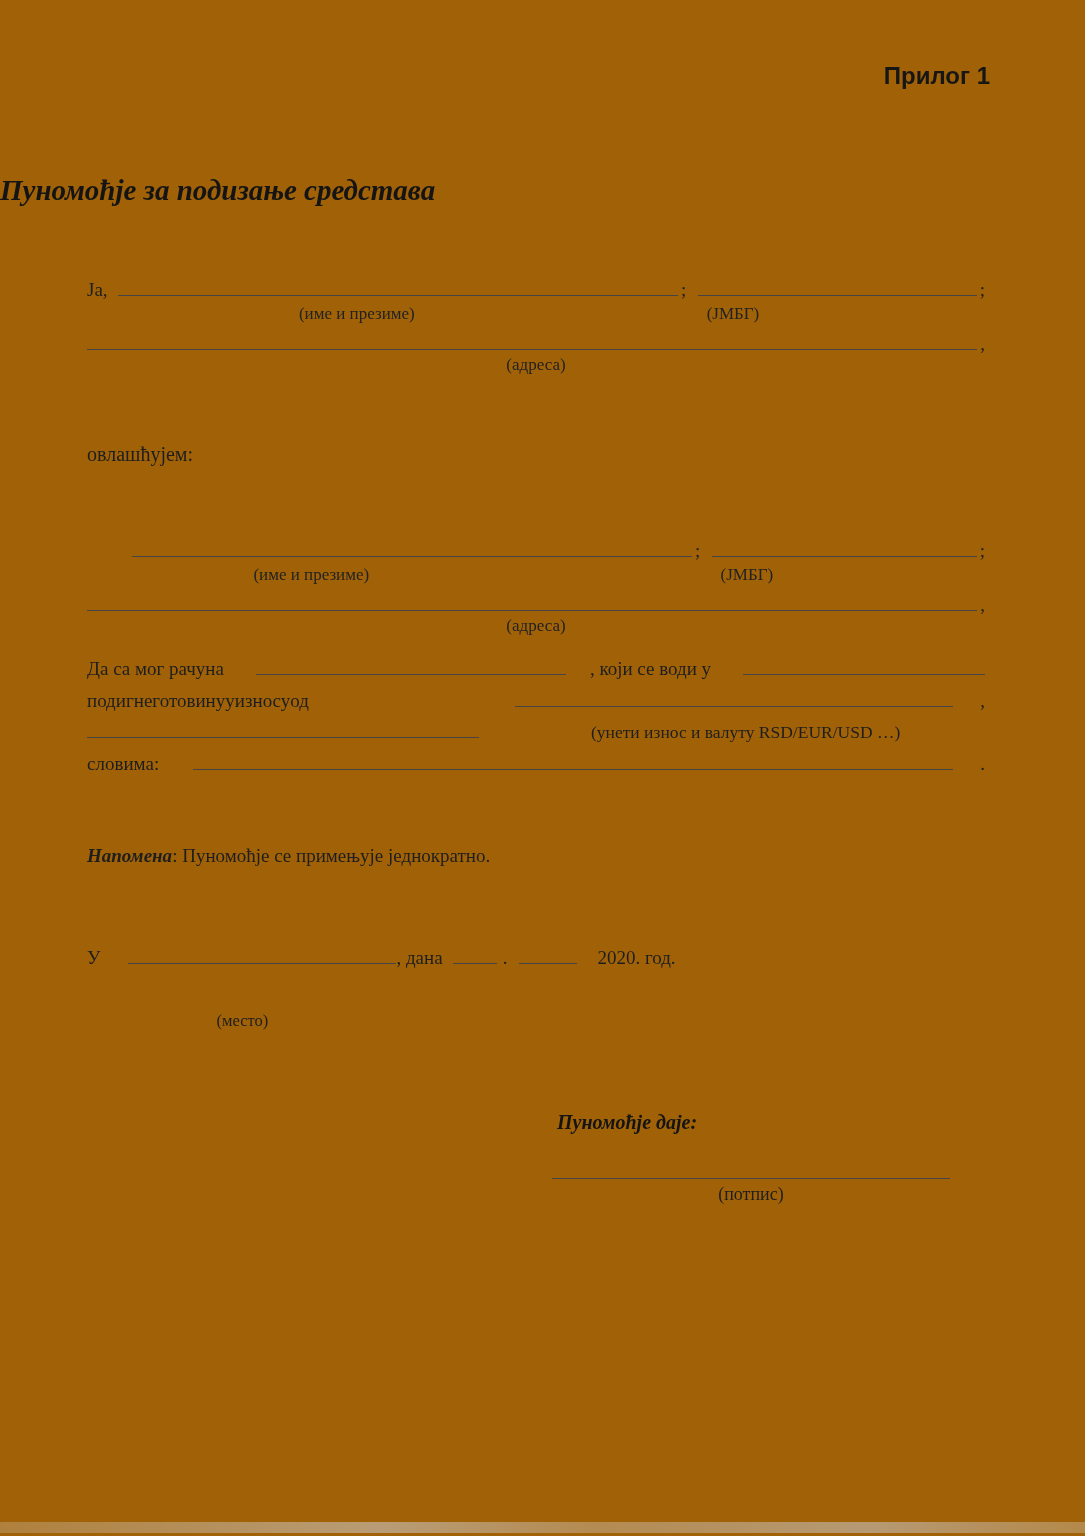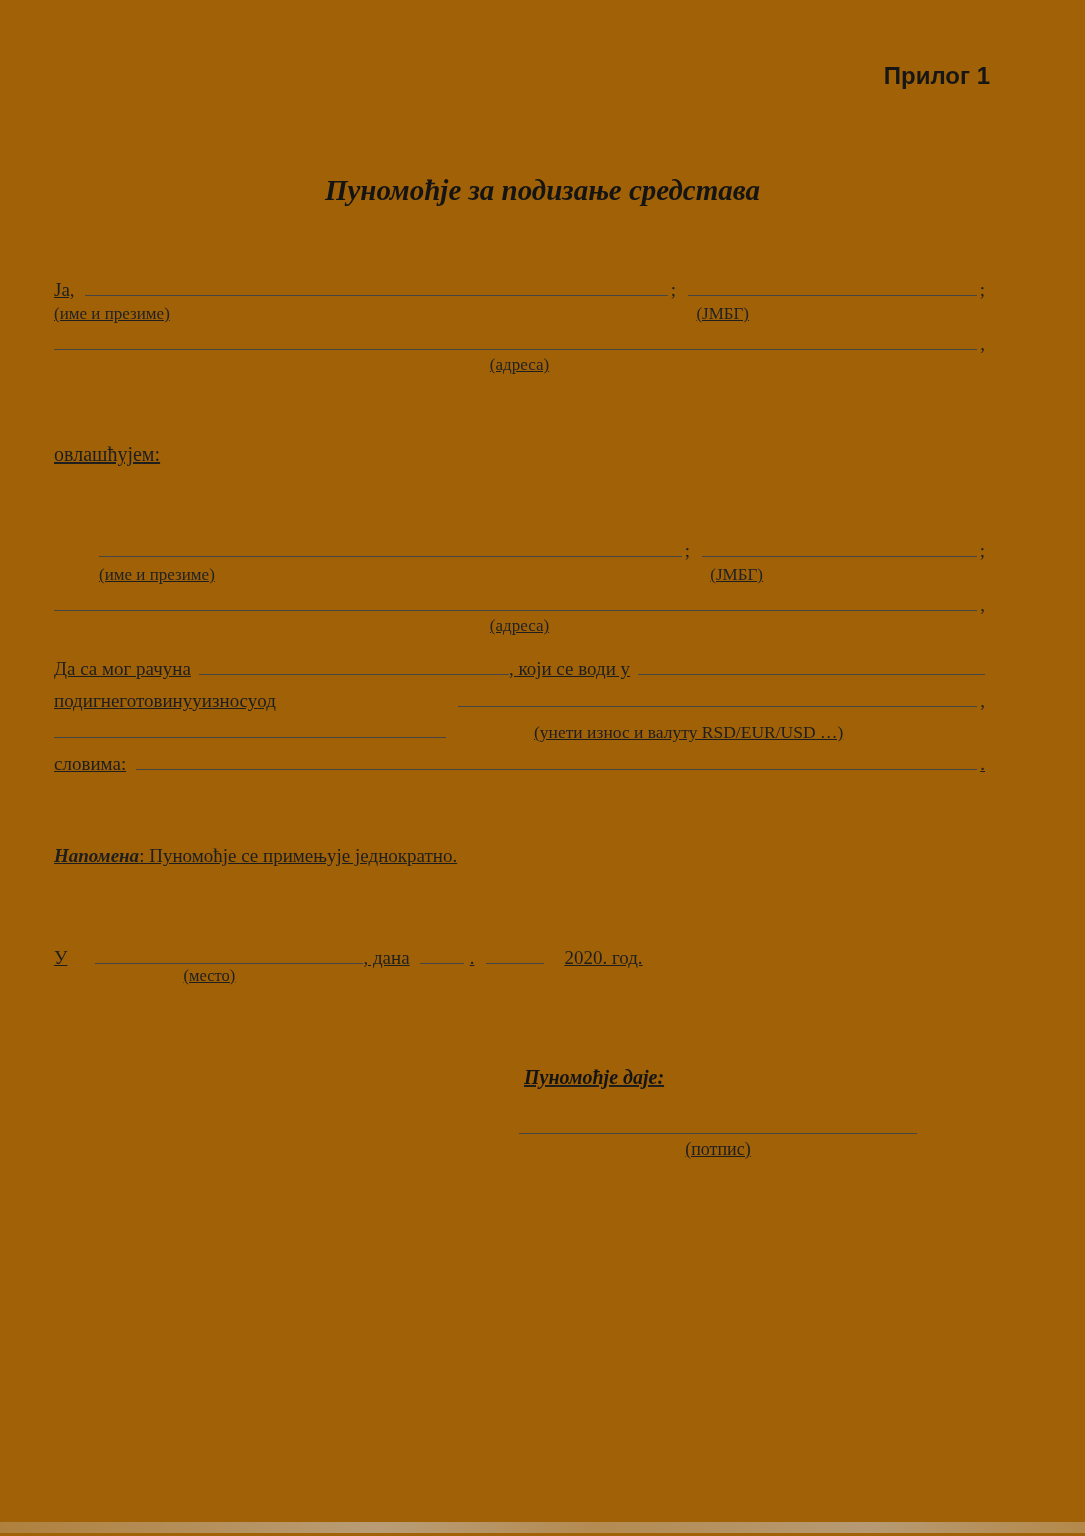--- a/index.html
+++ b/index.html
@@ -19,74 +19,73 @@
     padding-top: 62px;
     padding-right: 95px;
     text-align: right;
     font-family: "Liberation Sans", sans-serif;
     font-weight: 700;
     font-size: 24px;
     color: #161616;
   }
   .title {
     margin-top: 84px;
-    text-align: center;
     font-size: 29px;
     font-weight: 700;
     font-style: italic;
     color: #141414;
   }
-  .content { padding: 0 100px 0 54px; text-decoration: underline; }
+  .content { padding: 0 100px 0 87px; }
 
   .frow { display: flex; align-items: baseline; }
   .blank {
     height: 13px;
     border-bottom: 1.7px solid #454545;
     flex: 0 0 auto;
   }
   .grow { flex: 1 1 auto; }
   .sep { margin-left: 3px; }
   .lead { margin-right: 10px; white-space: nowrap; }
 
   .sec1 { margin-top: 72px; }
   .sec2 { margin-top: 74px; }
 
   .jmbg-blank { width: 31%; margin-left: 12px; }
   .labels-row { display: flex; font-size: 17px; color: #222; margin-top: 3px; }
-  .labels-row .cell1 { flex: 1 1 auto; text-align: left; }
+  .labels-row .cell1 { flex: 1 1 auto; text-align: center; }
   .sec1 .cell1 { padding-right: 80px; }
   .sec2 .cell1 { padding-right: 230px; }
   .labels-row .cell2 { flex: 0 0 31%; text-align: left; }
   .addr-row { margin-top: 9px; }
   .addr-label-row { margin-top: 0; text-align: center; font-size: 17px; color: #222; }
   .indent2 { margin-left: 45px; }
 
   .authorize { margin-top: 68px; font-size: 20px; }
 
   .para { margin-top: 22px; }
-  .para .frow { margin-bottom: 10px; }
+  .para .frow { margin-bottom: 10px; gap: 24px; }
   .acct-blank { width: 310px; margin-left: 8px; }
   .bank-blank { margin-left: 8px; }
   .words-just {
     display: inline-flex;
     justify-content: flex-start;
     width: 392px;
     flex: 0 0 auto;
   }
   .amount-blank { margin-left: 12px; }
   .line3 { margin-bottom: 8px; }
   .amount2-blank { width: 392px; }
   .hint { margin-left: 88px; font-size: 17.5px; white-space: nowrap; }
   .words-blank { margin-left: 10px; }
 
   .note { margin-top: 70px; }
   .note .note-label { font-weight: 700; font-style: italic; }
 
   .place-row { margin-top: 80px; }
-  .place-field { display: inline-flex; flex-direction: column; width: 268px; margin-left: 28px; }
+  .place-field { display: inline-flex; flex-direction: column; width: 268px; margin-left: 28px; gap: 45px; }
   .place-field .blank { width: 100%; }
   .place-label { margin-top: 2px; text-align: center; font-size: 16.5px; padding-right: 40px; }
   .day-blank { width: 44px; margin-left: 10px; }
   .dot-sep { margin-left: 6px; }
   .month-blank { width: 58px; margin-left: 12px; }
   .year-text { margin-left: 20px; white-space: nowrap; }
 
   .gives {
     margin: 80px 0 0 470px;
     font-weight: 700;

